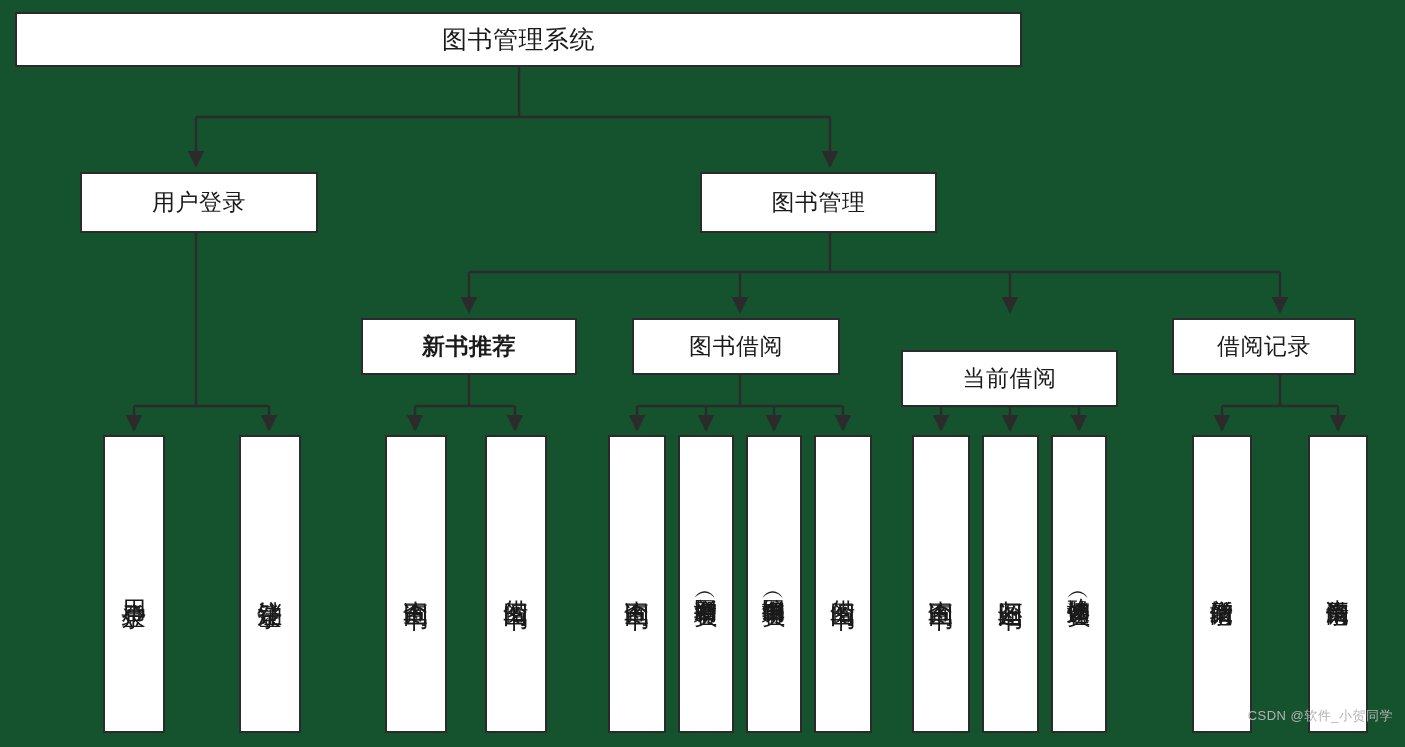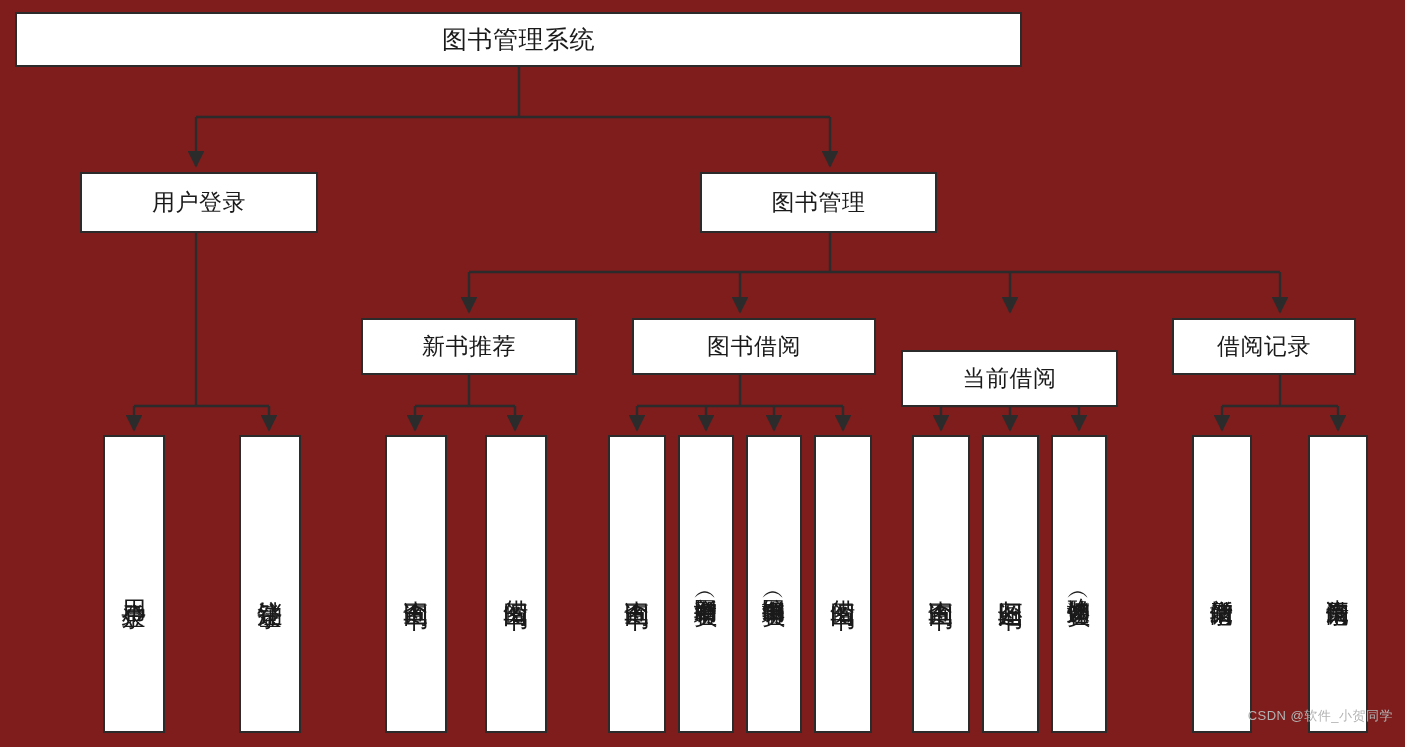--- a/index.html
+++ b/index.html
@@ -7,21 +7,21 @@
     padding: 0;
     background: #ffffff;
   }
   body {
     font-family: "Liberation Sans", "DejaVu Sans", sans-serif;
   }
   #canvas {
     position: relative;
     width: 1405px;
     height: 747px;
-    background: #7f1d1d;
+    background: #14532d;
     overflow: hidden;
   }
   svg.wires {
     position: absolute;
     left: 0;
     top: 0;
     width: 1405px;
     height: 747px;
     pointer-events: none;
   }
@@ -139,24 +139,24 @@
     <span class="lbl">图书管理系统</span>
   </div>
 
   <div class="node h" style="left:80px; top:172px; width:238px; height:61px;">
     <span class="lbl">用户登录</span>
   </div>
   <div class="node h" style="left:700px; top:172px; width:237px; height:61px;">
     <span class="lbl">图书管理</span>
   </div>
 
-  <div class="node h" style="left:361px; top:318px; width:216px; height:57px;">
+  <div class="node h" style="left:361px; top:318px; width:216px; height:57px;font-weight:bold;">
     <span class="lbl">新书推荐</span>
   </div>
-  <div class="node h" style="left:632px; top:318px; width:244px; height:57px;">
+  <div class="node h" style="left:632px; top:318px; width:208px; height:57px;">
     <span class="lbl">图书借阅</span>
   </div>
   <div class="node h" style="left:901px; top:318px; width:217px; height:57px;margin-top:32px;">
     <span class="lbl">当前借阅</span>
   </div>
   <div class="node h" style="left:1172px; top:318px; width:184px; height:57px;">
     <span class="lbl">借阅记录</span>
   </div>
 
   <div class="node v" style="left:103px; top:435px; width:62px; height:298px;">

